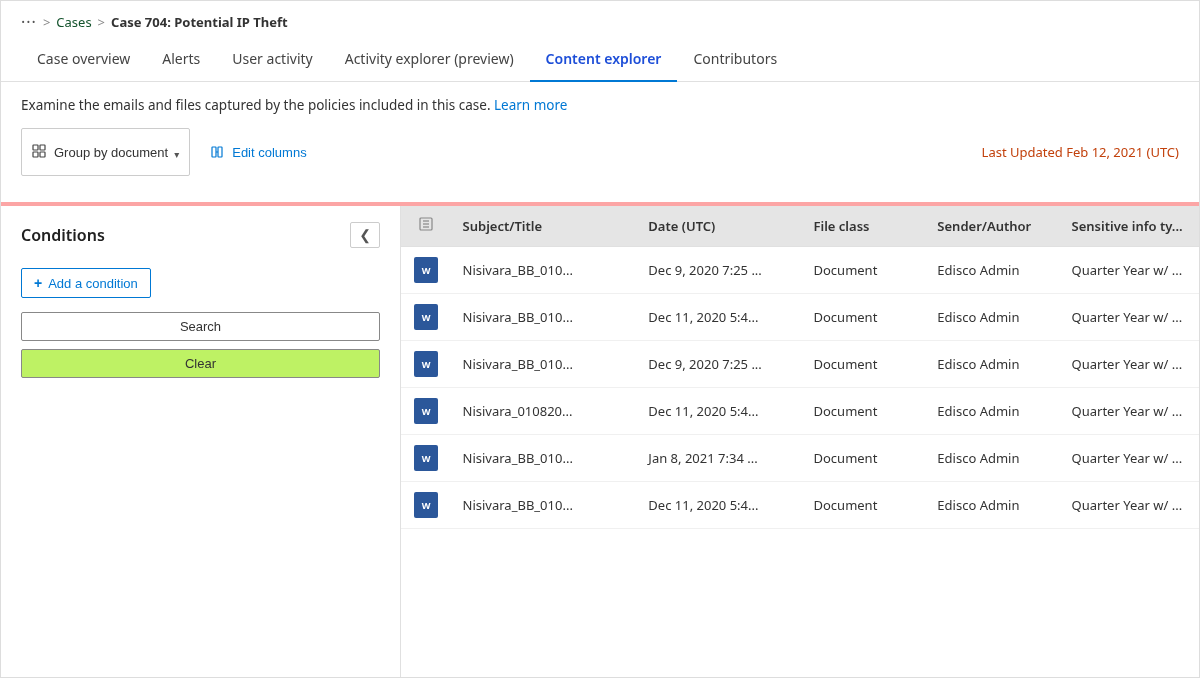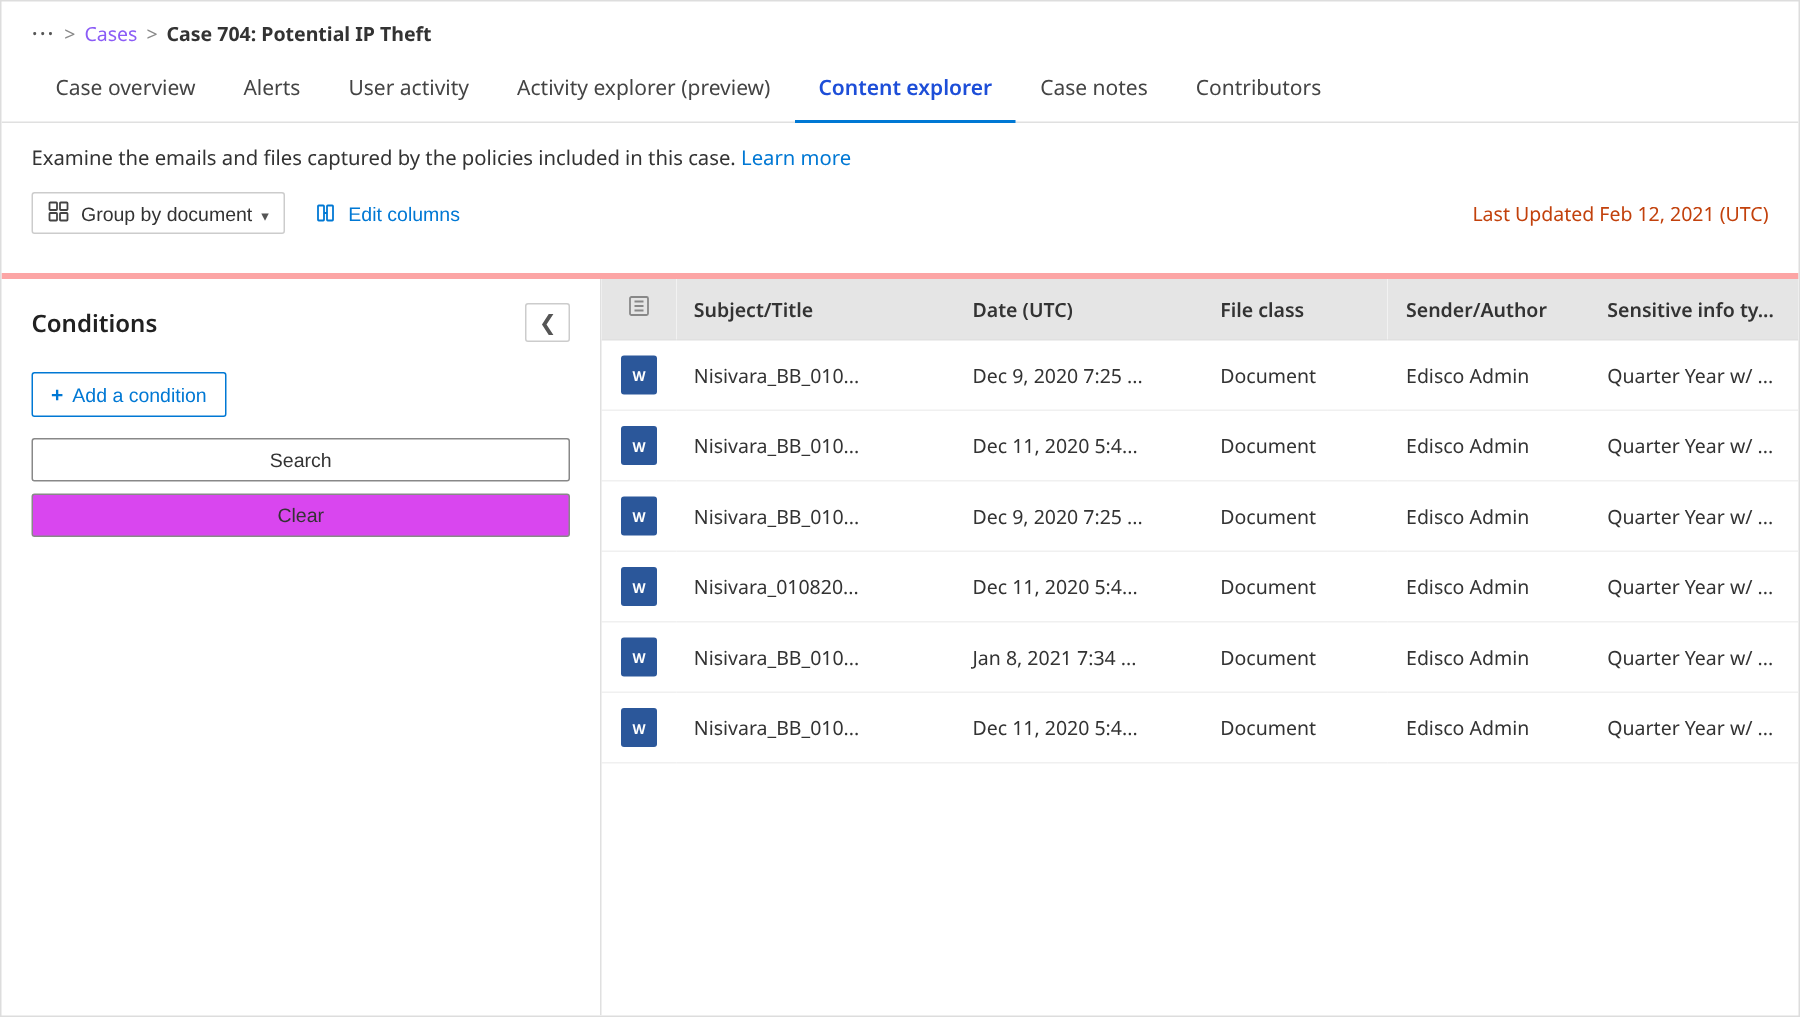--- a/index.html
+++ b/index.html
@@ -22,21 +22,21 @@
     .breadcrumb {
       display: flex;
       align-items: center;
       padding: 10px 20px 6px 20px;
       font-size: 13px;
       color: #555;
       gap: 6px;
     }
     .breadcrumb-dots { font-size: 16px; color: #555; letter-spacing: 1px; }
     .breadcrumb-sep { color: #888; font-size: 13px; }
-    .breadcrumb-link { color: #8b5cf6; cursor: pointer; }
+    .breadcrumb-link { color: #14532d; cursor: pointer; }
     .breadcrumb-current { color: #333; font-weight: 700; }
 
     
     .nav-tabs {
       display: flex;
       align-items: flex-end;
       padding: 0 20px;
       border-bottom: 1px solid #e0e0e0;
       gap: 0;
     }
@@ -75,21 +75,21 @@
     }
     .toolbar-left { display: flex; align-items: center; gap: 12px; }
     .toolbar-right { margin-left: auto; font-size: 13px; color: #c2410c; }
 
     .group-by-btn {
       display: flex;
       align-items: flex-end;
       gap: 6px;
       border: 1px solid #ccc;
       border-radius: 2px;
-      padding: 5px 10px;
+      padding: 15px 10px;
       font-size: 13px;
       cursor: pointer;
       background: #fff;
       color: #333;
     }
 
     .edit-columns-btn {
       display: flex;
       align-items: flex-end;
       gap: 6px;
@@ -168,21 +168,21 @@
       border: 1px solid #888;
       background: #fff;
       color: #333;
       padding: 6px 18px;
       font-size: 13px;
       cursor: pointer;
       border-radius: 2px;
     }
     .btn-clear {
       border: 1px solid #888;
-      background: #d946ef;
+      background: #bef264;
       color: #333;
       padding: 6px 18px;
       font-size: 13px;
       cursor: pointer;
       border-radius: 2px;
     }
 
     
     .table-area {
       flex: 1;
@@ -256,21 +256,20 @@
     <span class="breadcrumb-sep">&gt;</span>
     <span class="breadcrumb-current">Case 704: Potential IP Theft</span>
   </div>
 
   <nav class="nav-tabs">
     <div class="nav-tab">Case overview</div>
     <div class="nav-tab">Alerts</div>
     <div class="nav-tab">User activity</div>
     <div class="nav-tab">Activity explorer (preview)</div>
     <div class="nav-tab active">Content explorer</div>
-    <div class="nav-tab">Case notes</div>
     <div class="nav-tab">Contributors</div>
   </nav>
 
   <div class="description-row">
     <span>Examine the emails and files captured by the policies included in this case.</span>
     <a href="#">Learn more</a>
   </div>
 
   <div class="toolbar">
     <div class="toolbar-left">

